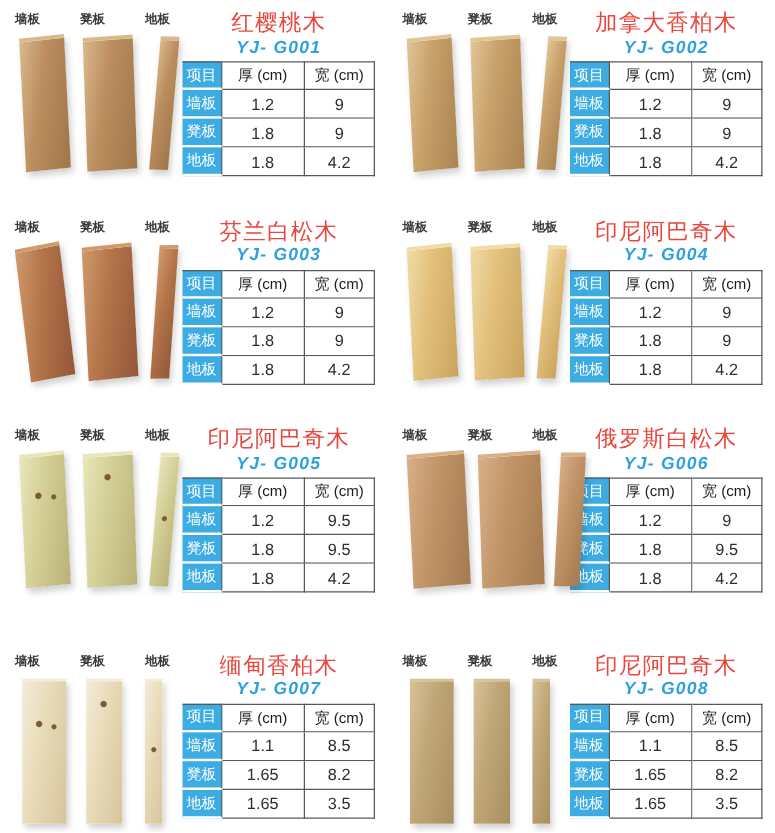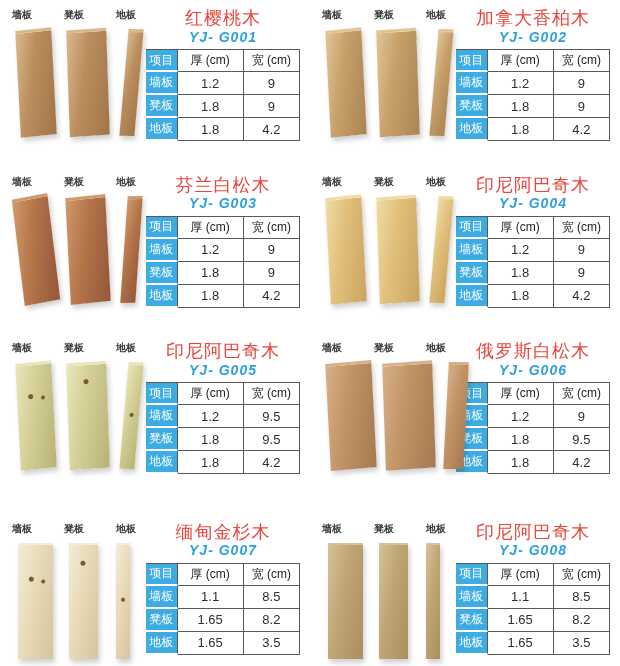--- a/index.html
+++ b/index.html
@@ -329,21 +329,21 @@
         <span class="blabel">凳板</span>
         <span class="blabel">地板</span>
       </div>
       <div class="boards">
         <div class="board b1"></div>
         <div class="board b2"></div>
         <div class="board b3"></div>
       </div>
     </div>
     <div class="right">
-      <h2 class="pname">缅甸金杉木</h2>
+      <h2 class="pname">缅甸香柏木</h2>
       <h3 class="pcode">YJ- G007</h3>
       <table class="spec">
         <tbody>
           <tr>
             <td class="blue hd">项目</td>
             <td class="hd">厚 (cm)</td>
             <td class="hd">宽 (cm)</td>
           </tr>
           <tr>
             <td class="blue">墙板</td>

